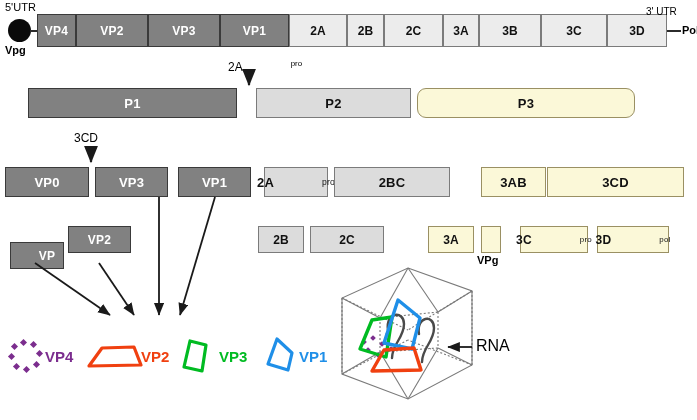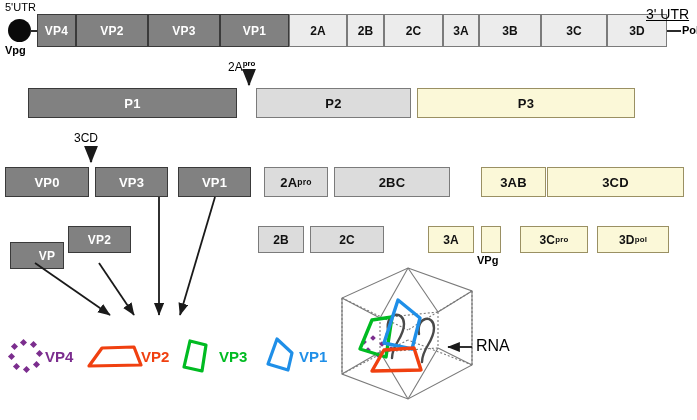--- a/index.html
+++ b/index.html
@@ -18,32 +18,32 @@
     display:flex;align-items:center;justify-content:center;
     font-weight:bold;letter-spacing:.2px;
     white-space:nowrap;
   }
   .g-dark{background:#818181;color:#ffffff;border-color:#3a3a3a;}
   .g-light{background:#ececec;color:#111111;border-color:#7b7b7b;}
   .g-mid{background:#dcdcdc;color:#111111;border-color:#7b7b7b;}
   .yel{background:#fbf8d8;color:#111111;border-color:#9a9063;}
 
   .lbl{position:absolute;white-space:nowrap;}
-  .sup{font-size:.66em;vertical-align:super;font-weight:bold;}
+  .sup{font-size:.66em;vertical-align:super;font-weight:normal;margin-left:48px;}
 
   
   .vpg-dot{
     position:absolute;width:23px;height:23px;border-radius:50%;
     background:#0a0a0a;
   }
   .hline{position:absolute;height:2px;background:#2b2b2b;}
 
   svg.overlay{position:absolute;left:0;top:0;width:697px;height:420px;overflow:visible;}
 
-  .t-small{font-size:14px;text-decoration:underline;}
+  .t-small{font-size:10px;}
   .t-med{font-size:11px;}
   .t-big{font-size:12px;}
 
   .legend-label{position:absolute;font-weight:bold;font-size:15px;white-space:nowrap;}
 </style>
 </head>
 <body>
 
 <div class="canvas">
 
@@ -97,21 +97,21 @@
     <span>2A</span><span class="sup">pro</span>
   </div>
 
   <div id="precursor-row">
       <div class="box g-dark" style="left: 28px; top: 88px; width: 209px; height: 30px; font-size: 13px;">
         <span>P1</span>
       </div>
       <div class="box g-mid" style="left: 256px; top: 88px; width: 155px; height: 30px; font-size: 13px;">
         <span>P2</span>
       </div>
-      <div class="box yel" style="left: 417px; top: 88px; width: 218px; height: 30px; font-size: 13px;">
+      <div class="box yel" style="left: 417px; top: 88px; width: 218px; height: 30px; font-size: 13px; border-radius: 9px;">
         <span>P3</span>
       </div>
     </div>
 
   <div class="lbl t-big" style="left:74px;top:131px;">3CD</div>
 
   <div id="secondary-row">
       <div class="box g-dark" style="left: 5px; top: 167px; width: 84px; height: 30px; font-size: 13px;">
         <span>VP0</span>
       </div>

